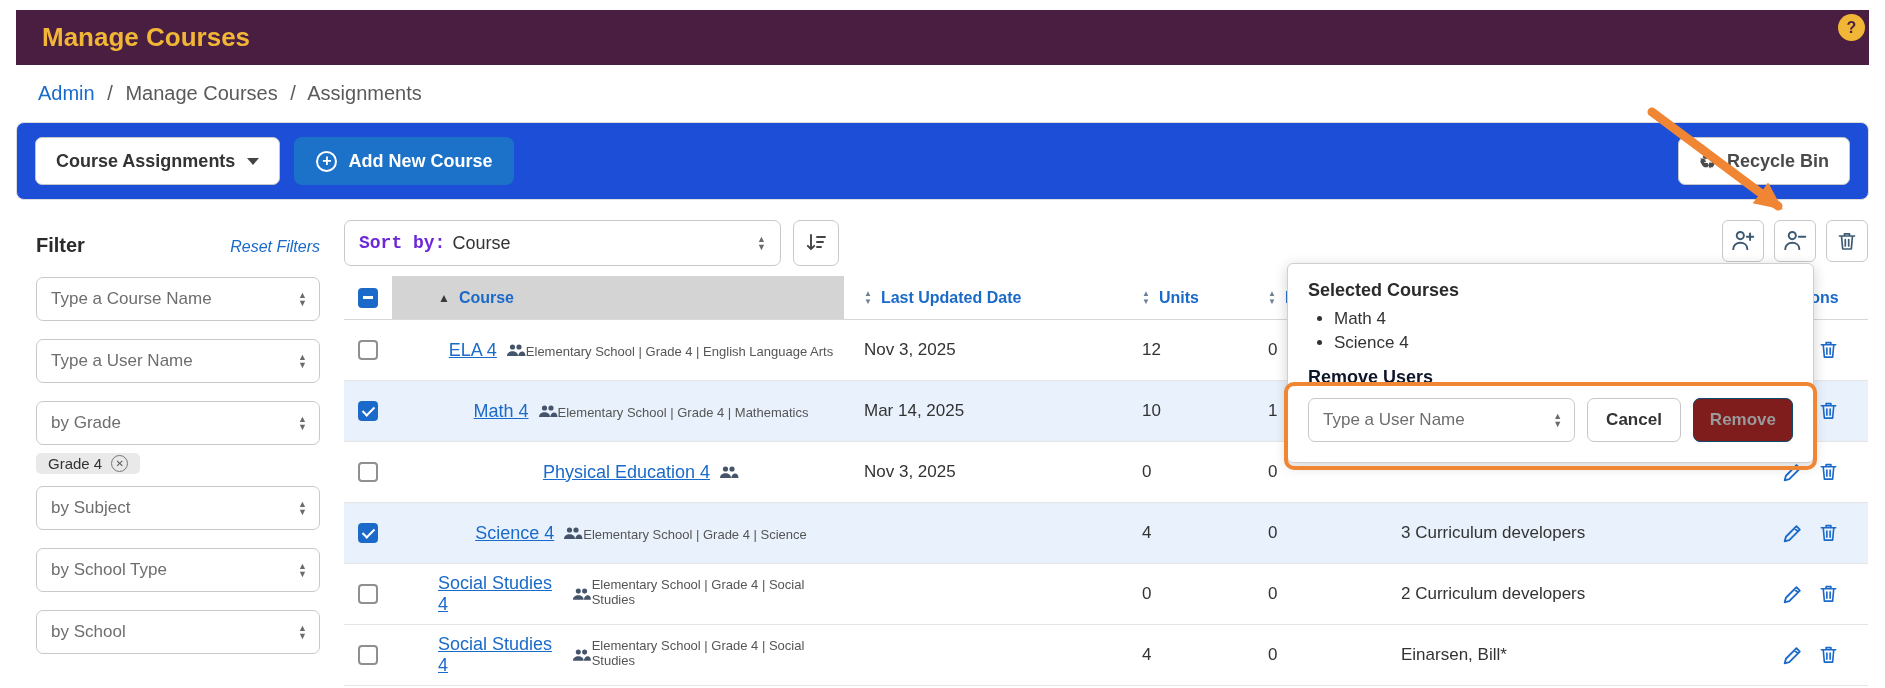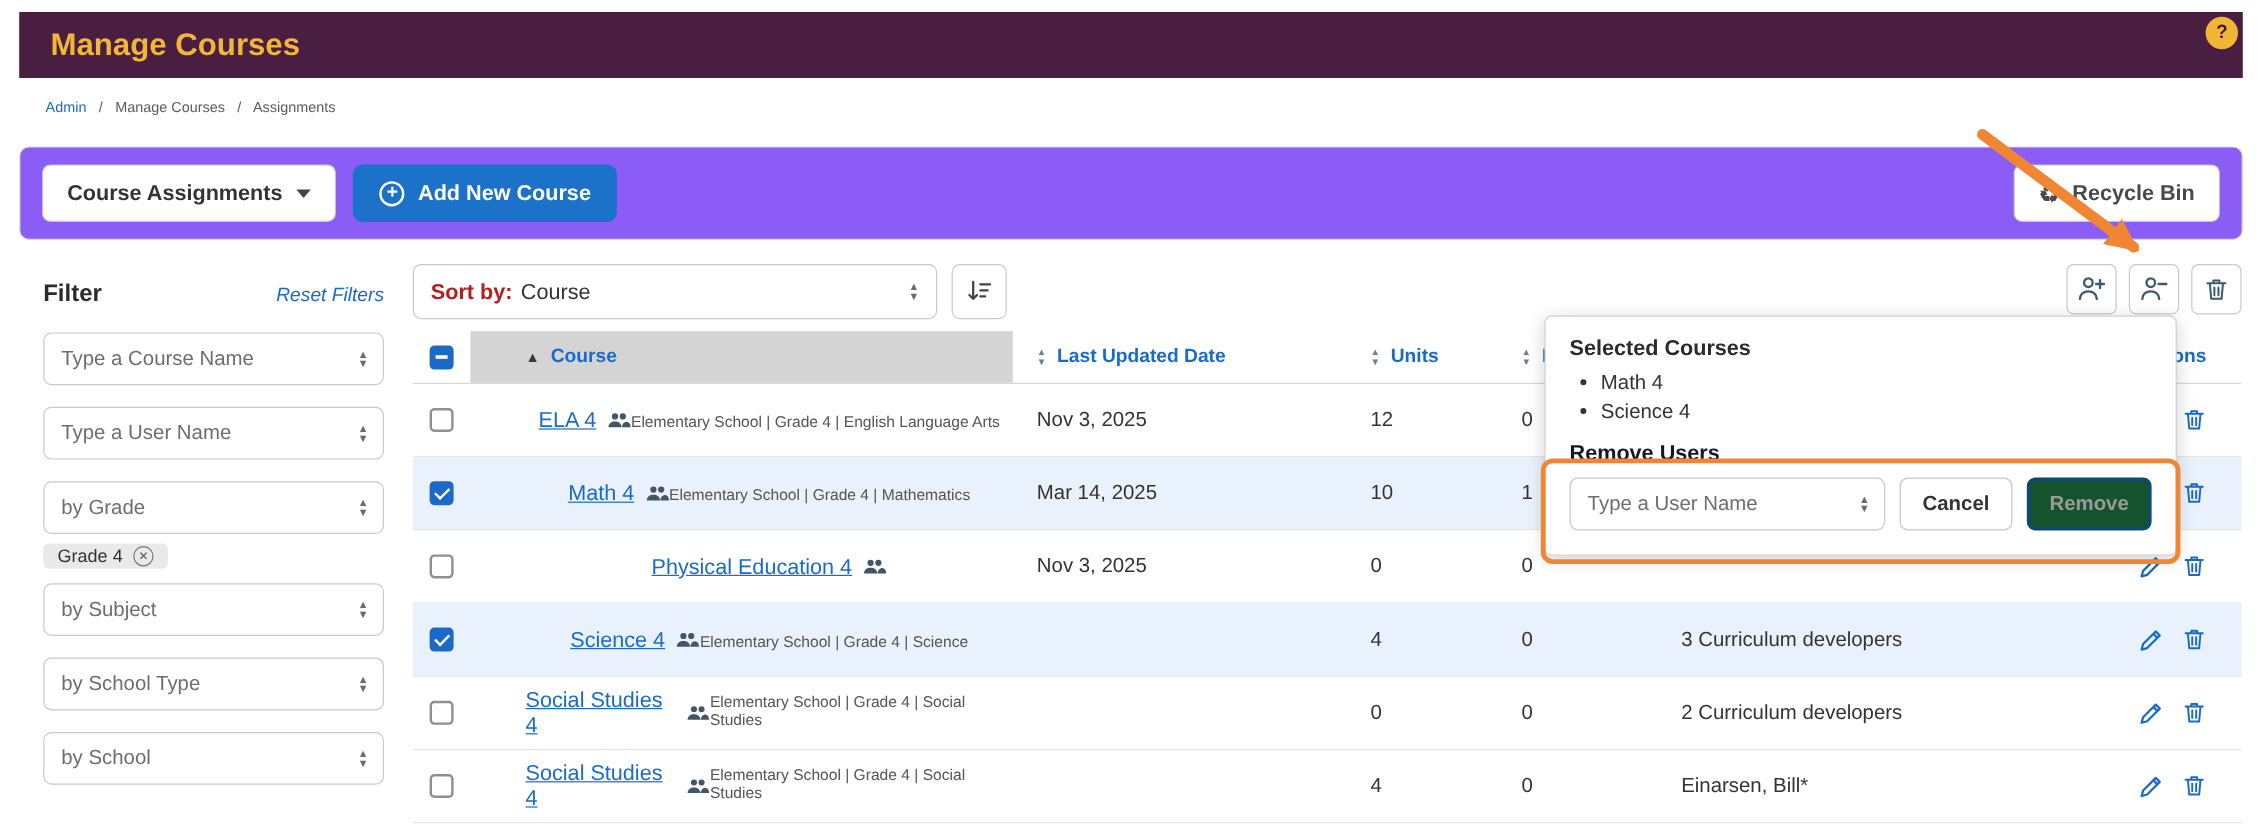--- a/index.html
+++ b/index.html
@@ -4,26 +4,26 @@
 <style>
   * { box-sizing: border-box; margin: 0; padding: 0; }
   html,body { width:1885px; height:688px; background:#fff; font-family:"Liberation Sans", sans-serif; overflow:hidden; position:relative; }
 
   
   .topbar { position:absolute; left:16px; right:16px; top:10px; height:55px; background:#4A1E41; display:flex; align-items:center; }
   .topbar .title { color:#F2B637; font-size:26px; font-weight:bold; padding-left:26px; }
   .help-badge { position:absolute; right:20px; top:14px; width:27px; height:27px; border-radius:50%; background:#F2B637; color:#4A1E41; font-size:16px; font-weight:bold; display:flex; align-items:center; justify-content:center; cursor:pointer; }
 
   
-  .breadcrumb { position:absolute; left:38px; top:82px; font-size:12px; color:#5a5a5a; }
+  .breadcrumb { position:absolute; left:38px; top:82px; font-size:20px; color:#5a5a5a; }
   .breadcrumb .crumb-link { color:#1A6AC9; cursor:pointer; }
   .breadcrumb .sep { margin:0 7px; color:#5a5a5a; }
 
   
-  .toolbar { position:absolute; left:16px; right:16px; top:122px; height:78px; border:1px solid #DCDCDC; border-radius:8px; background:#8b5cf6; display:flex; align-items:center; padding:0 18px; }
+  .toolbar { position:absolute; left:16px; right:16px; top:122px; height:78px; border:1px solid #DCDCDC; border-radius:8px; background:#1d4ed8; display:flex; align-items:center; padding:0 18px; }
   .btn-outline { height:48px; border:1px solid #C6C6C6; border-radius:7px; background:#fff; display:inline-flex; align-items:center; gap:12px; padding:0 20px; font-size:18px; font-weight:bold; color:#333; cursor:pointer; }
   .caret-down { width:0; height:0; border-left:6px solid transparent; border-right:6px solid transparent; border-top:7px solid #444; }
   .btn-primary { height:48px; margin-left:14px; background:#1B72C8; border:none; border-radius:8px; color:#fff; font-size:18px; font-weight:bold; display:inline-flex; align-items:center; gap:11px; padding:0 22px; cursor:pointer; }
   .plus-circle { width:21px; height:21px; border:2px solid #fff; border-radius:50%; display:flex; align-items:center; justify-content:center; font-size:16px; font-weight:bold; line-height:1; }
   .btn-recycle { margin-left:auto; height:48px; border:1px solid #C6C6C6; border-radius:7px; background:#fff; display:inline-flex; align-items:center; gap:10px; padding:0 20px; font-size:18px; font-weight:bold; color:#4a4a4a; cursor:pointer; }
   .recycle-glyph { font-size:20px; color:#4a4a4a; }
 
   
   .filter-panel { position:absolute; left:36px; top:234px; width:284px; }
   .filter-head { display:flex; justify-content:space-between; align-items:baseline; margin-bottom:20px; }
@@ -34,21 +34,21 @@
   .updown { display:flex; flex-direction:column; align-items:center; color:#6b6b6b; font-size:9px; line-height:8px; }
   .updown::before { content:"▲"; }
   .updown::after { content:"▼"; }
   .chip { display:inline-flex; align-items:center; gap:9px; height:21px; background:#E9E9E9; border-radius:5px; padding:0 12px; font-size:15px; color:#333; margin-bottom:12px; }
   .chip-x { width:17px; height:17px; border:1.5px solid #777; border-radius:50%; display:flex; align-items:center; justify-content:center; font-size:10px; color:#555; cursor:pointer; }
 
   
   .main { position:absolute; left:344px; top:220px; width:1524px; }
   .sortrow { display:flex; align-items:flex-start; height:46px; }
   .sort-select { width:437px; height:46px; border:1px solid #C9C9C9; border-radius:7px; display:flex; align-items:center; gap:7px; padding:0 14px; font-size:18px; color:#333; cursor:pointer; }
-  .sort-select .lbl { font-weight:bold; color:#b91c1c; }
+  .sort-select .lbl { font-weight:bold; color:#6d28d9;font-family:Liberation Mono, monospace; }
   .sort-select .updown { margin-left:auto; }
   .sq-btn { width:46px; height:46px; margin-left:12px; border:1px solid #C9C9C9; border-radius:7px; background:#fff; display:flex; align-items:center; justify-content:center; cursor:pointer; }
   .icon-group { margin-left:auto; display:flex; gap:10px; }
   .icon-btn { width:42px; height:42px; border:1px solid #C9C9C9; border-radius:6px; background:#fff; display:flex; align-items:center; justify-content:center; cursor:pointer; }
 
   
   .table { margin-top:10px; }
   .thead, .trow { display:grid; grid-template-columns:48px 452px 278px 126px 133px 369px 118px; align-items:center; }
   .thead { height:44px; border-bottom:1px solid #D8D8D8; }
   .th { display:flex; align-items:center; gap:9px; font-size:16px; font-weight:bold; color:#1A6AC9; padding-left:20px; height:100%; cursor:pointer; }
@@ -74,21 +74,21 @@
 
   
   .popup { position:absolute; left:943px; top:43px; width:527px; background:#fff; border:1px solid #CFCFCF; border-radius:6px; box-shadow:0 3px 14px rgba(0,0,0,0.18); z-index:50; padding:16px 20px 20px 20px; }
   .pop-title { font-size:18px; font-weight:bold; color:#2b2b2b; }
   .pop-list { margin:8px 0 14px 26px; font-size:17px; color:#333; }
   .pop-list li { margin:4px 0; }
   .remove-title { font-size:18px; font-weight:bold; color:#0f172a; margin-bottom:10px; }
   .remove-row { display:flex; align-items:center; gap:12px; }
   .user-select { width:272px; height:44px; border:1px solid #C9C9C9; border-radius:7px; display:flex; align-items:center; justify-content:space-between; padding:0 12px 0 14px; font-size:17px; color:#6E6E6E; cursor:pointer; }
   .btn-cancel { height:44px; padding:0 18px; border:1px solid #C6C6C6; border-radius:7px; background:#fff; font-size:17px; font-weight:bold; color:#333; cursor:pointer; }
-  .btn-remove { height:44px; padding:0 16px; border:3px solid #0c4a6e; border-radius:7px; background:#14532d; font-size:17px; font-weight:bold; color:#9A9A9A; cursor:default; }
+  .btn-remove { height:44px; padding:0 16px; border:1px solid #0c4a6e; border-radius:7px; background:#7f1d1d; font-size:17px; font-weight:bold; color:#9A9A9A; cursor:default; }
   .orange-box { position:absolute; left:-4px; right:-4px; top:118px; bottom:-8px; border:4px solid #F08633; border-radius:10px; pointer-events:none; }
 
   
   .arrow-layer { position:absolute; left:1600px; top:96px; width:240px; height:135px; z-index:60; pointer-events:none; }
 </style>
 </head>
 <body>
 
 <div class="topbar">
   <div class="title">Manage Courses</div>

